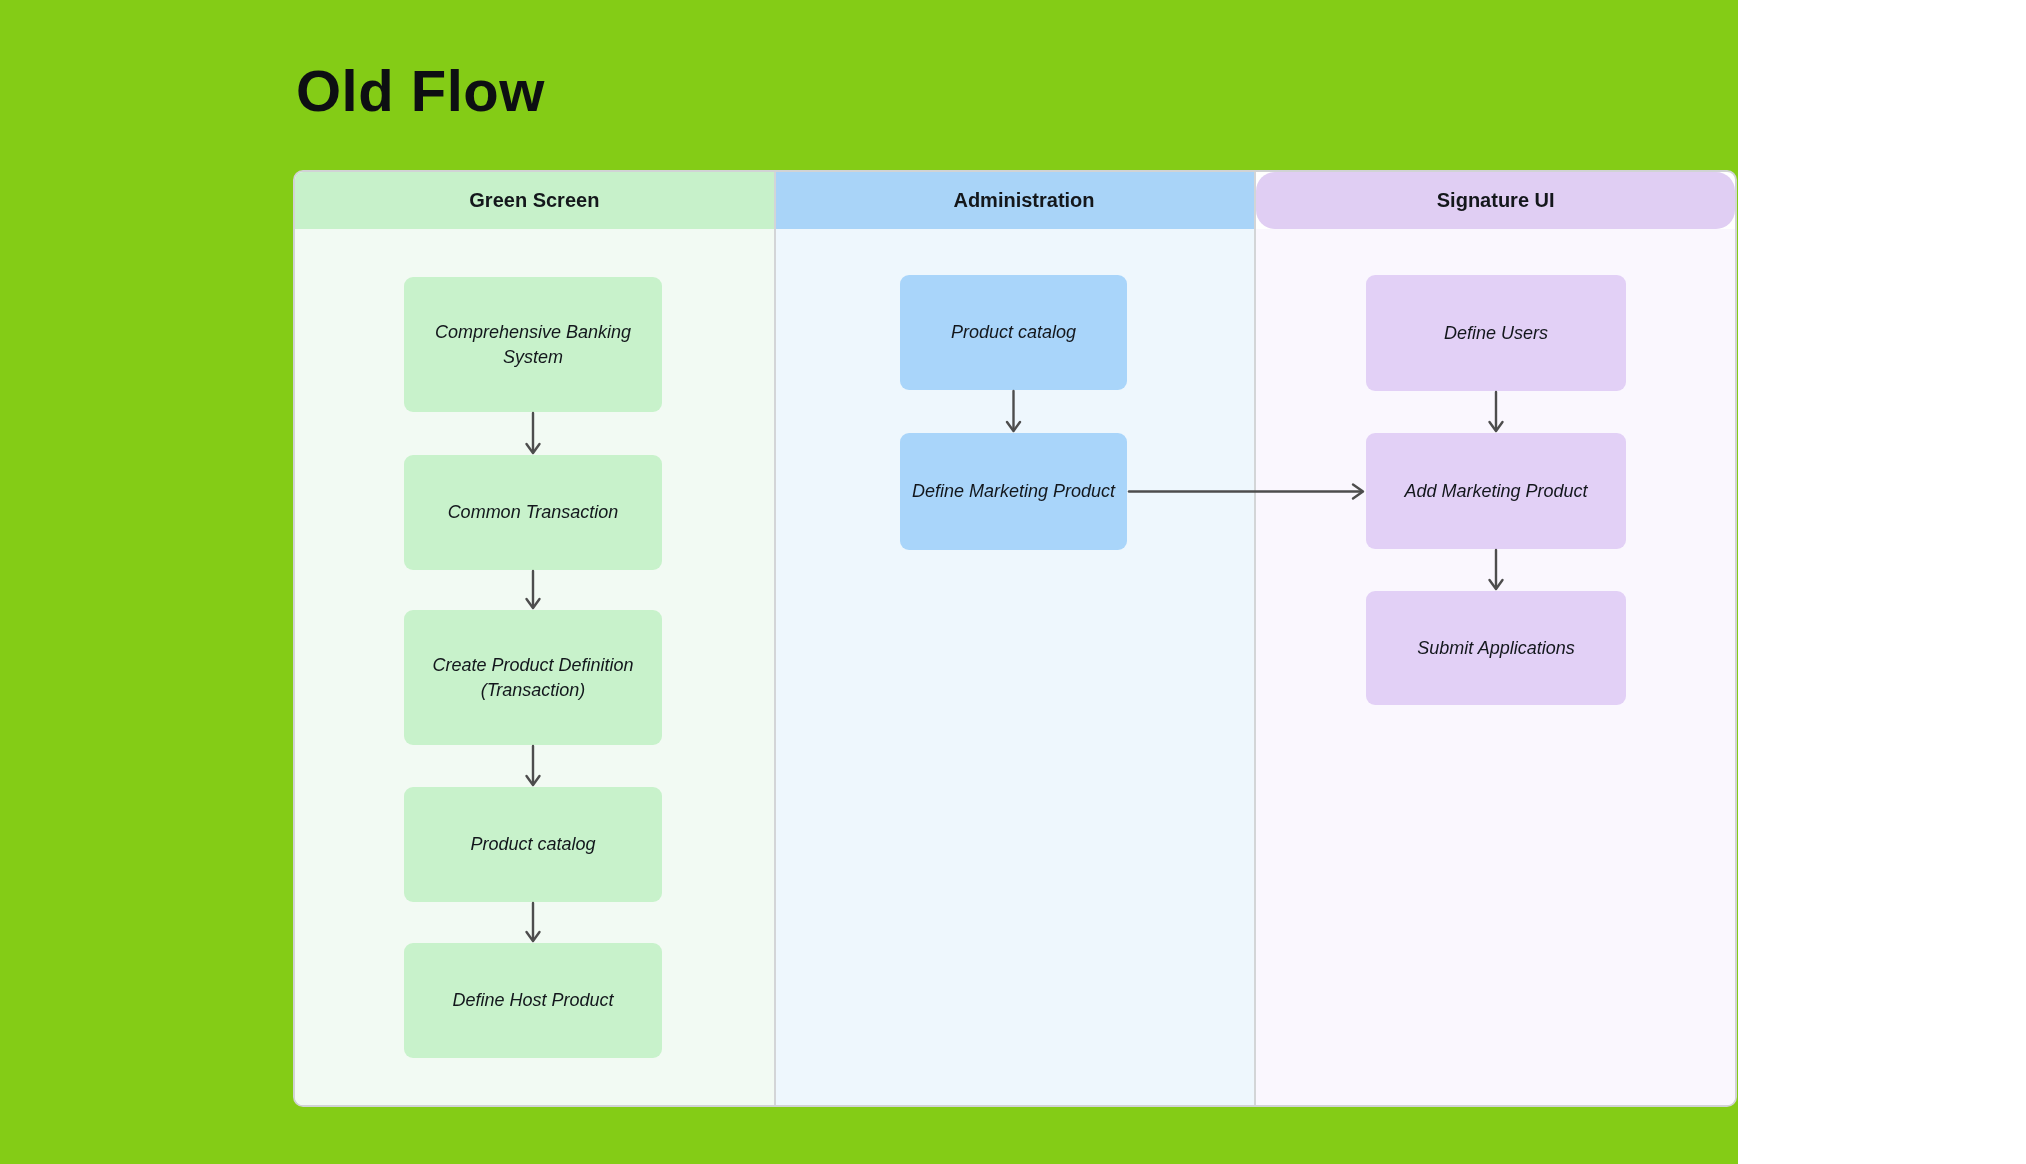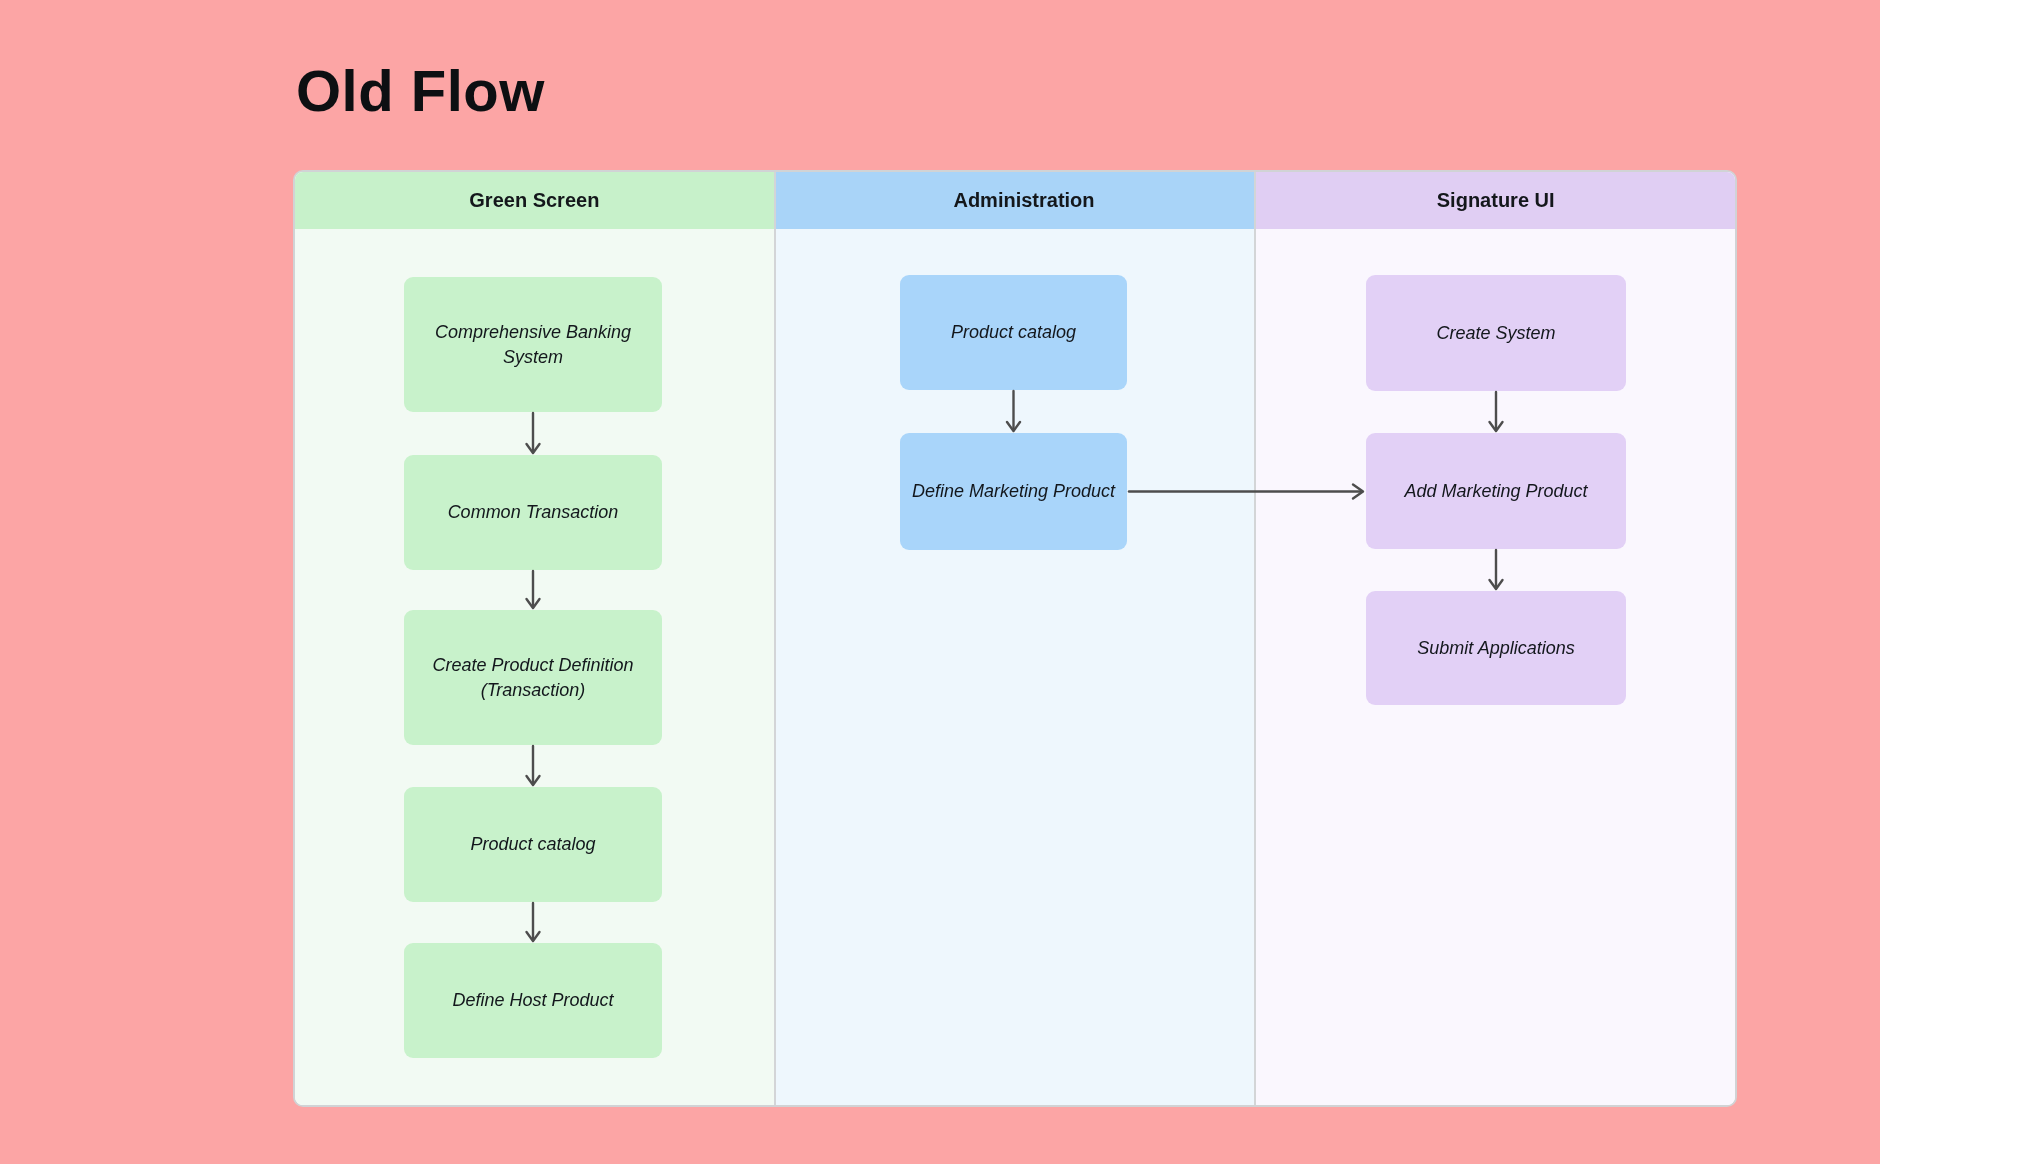--- a/index.html
+++ b/index.html
@@ -3,22 +3,22 @@
 <meta charset="utf-8">
 <style>
   * { box-sizing: border-box; margin: 0; padding: 0; }
   html, body {
     width: 2026px; height: 1164px;
     background: #ffffff;
     font-family: "Liberation Sans", sans-serif;
   }
   .canvas {
     position: relative;
-    width: 1880px; height: 1164px;
-    background: #fca5a5;
+    width: 1738px; height: 1164px;
+    background: #84cc16;
     overflow: hidden;
   }
   .page-title {
     position: absolute;
     left: 296px; top: 62px;
     font-size: 58px;
     font-weight: 700;
     line-height: 1.0;
     color: #0d0f12;
     letter-spacing: 0.5px;
@@ -83,21 +83,21 @@
   <div class="flow-container">
     <div class="lane">
       <div class="lane-header" style="background: rgb(199, 241, 202);">Green Screen</div>
       <div class="lane-body" style="background: rgb(242, 250, 243);"></div>
     </div>
     <div class="lane">
       <div class="lane-header" style="background: rgb(169, 212, 248); padding-left: 18px;">Administration</div>
       <div class="lane-body" style="background: rgb(238, 247, 253);"></div>
     </div>
     <div class="lane">
-      <div class="lane-header" style="background: rgb(224, 206, 243);">Signature UI</div>
+      <div class="lane-header" style="background: rgb(224, 206, 243); border-radius: 19px;">Signature UI</div>
       <div class="lane-body" style="background: rgb(250, 247, 254);"></div>
     </div>
 
     <div class="nodes-layer">
         <div class="node" style="left: 109px; top: 105px; width: 258px; height: 135px; background: rgb(200, 242, 203);">
           <div class="node-line">Comprehensive Banking</div>
           <div class="node-line">System</div>
         </div>
         <div class="node" style="left: 109px; top: 283px; width: 258px; height: 115px; background: rgb(200, 242, 203);">
           <div class="node-line">Common Transaction</div>
@@ -112,21 +112,21 @@
         <div class="node" style="left: 109px; top: 771px; width: 258px; height: 115px; background: rgb(200, 242, 203);">
           <div class="node-line">Define Host Product</div>
         </div>
         <div class="node" style="left: 605px; top: 103px; width: 227px; height: 115px; background: rgb(169, 213, 250);">
           <div class="node-line">Product catalog</div>
         </div>
         <div class="node" style="left: 605px; top: 261px; width: 227px; height: 117px; background: rgb(169, 213, 250);">
           <div class="node-line">Define Marketing Product</div>
         </div>
         <div class="node" style="left: 1071px; top: 103px; width: 260px; height: 116px; background: rgb(226, 208, 246);">
-          <div class="node-line">Create System</div>
+          <div class="node-line">Define Users</div>
         </div>
         <div class="node" style="left: 1071px; top: 261px; width: 260px; height: 116px; background: rgb(226, 208, 246);">
           <div class="node-line">Add Marketing Product</div>
         </div>
         <div class="node" style="left: 1071px; top: 419px; width: 260px; height: 114px; background: rgb(226, 208, 246);">
           <div class="node-line">Submit Applications</div>
         </div>
       </div>
     <svg class="arrows-layer" viewBox="0 0 1440 933">
         <g fill="none" stroke="#4d4d4d" stroke-width="2.4" stroke-linecap="round" stroke-linejoin="round">

